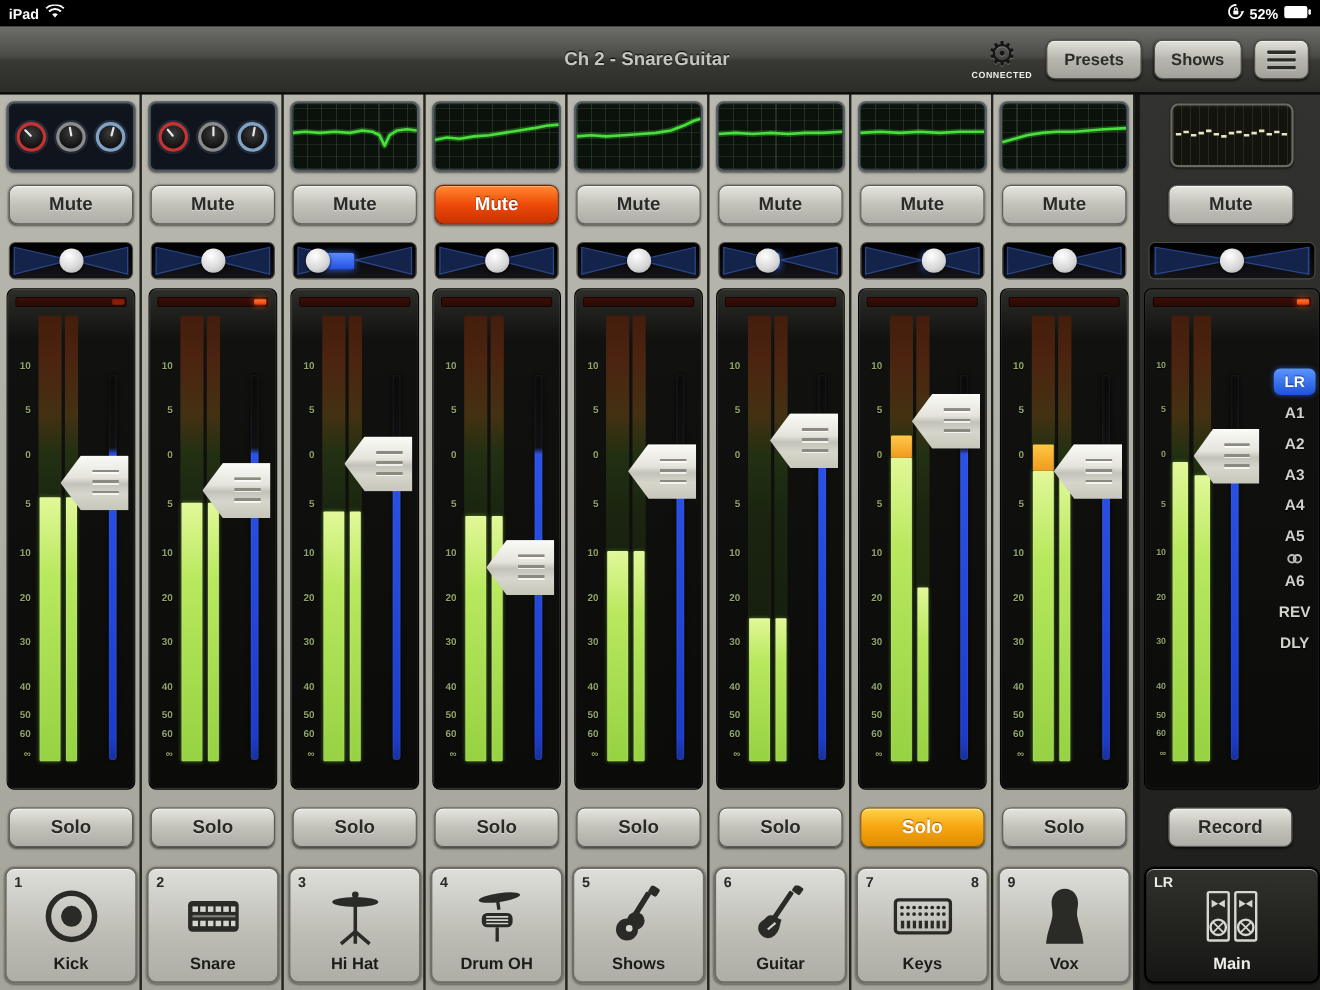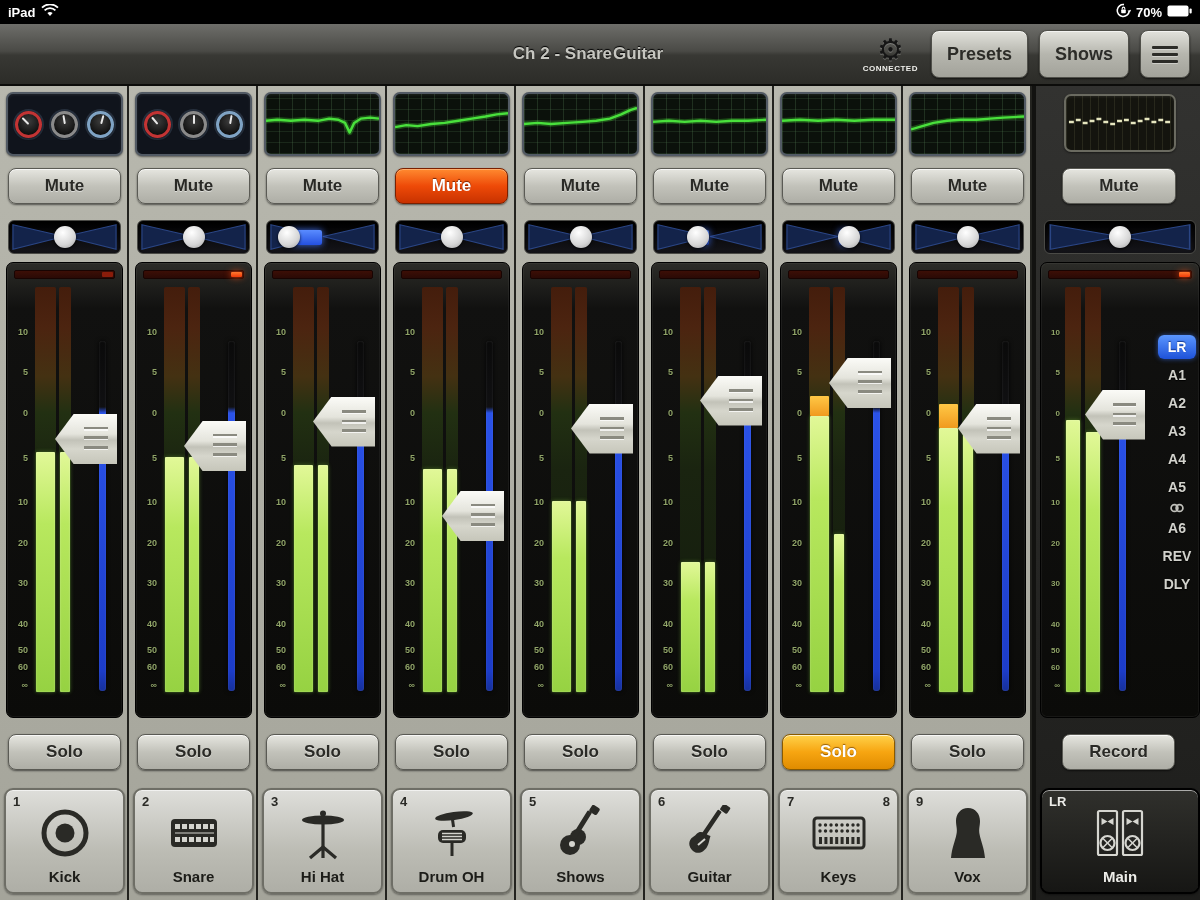--- a/index.html
+++ b/index.html
@@ -14,21 +14,21 @@
 
   
   .header{height:62px;background:linear-gradient(180deg,#6e6e6a,#4a4a46 45%,#383834 52%,#2c2c28);border-bottom:2px solid #0c0c0a;position:relative;display:flex;align-items:center;}
   .header-center{position:absolute;left:50%;top:0;height:100%;transform:translateX(-58%);display:flex;align-items:center;gap:1px;}
   .hdr-label{color:#c6c6c0;font-size:17px;font-weight:bold;text-shadow:0 -1px 1px #000;white-space:nowrap;}
   .led{width:185px;height:38px;background:radial-gradient(ellipse at 50% 130%,#0e2008,#050a04 75%);border-radius:9px;border:1px solid #000;box-shadow:inset 0 2px 6px #000,0 1px 0 rgba(255,255,255,.18);display:flex;align-items:center;justify-content:center;color:#86ee34;font-size:20px;font-weight:bold;text-shadow:0 0 9px rgba(120,240,50,.85);}
   .header-right{margin-left:auto;display:flex;align-items:center;gap:11px;padding-right:10px;}
   .connected{display:flex;flex-direction:column;align-items:center;margin-right:2px;}
   .gear{font-size:30px;line-height:28px;color:#161616;text-shadow:0 1px 0 rgba(255,255,255,.25);font-family:"DejaVu Sans",sans-serif;cursor:default;background:none;border:none;}
   .connected-label{font-size:8px;color:#f0f0ec;font-weight:bold;letter-spacing:.5px;margin-top:0;}
-  .hbtn{height:48px;padding:0 15px;border-radius:8px;background:linear-gradient(180deg,#e2e2dc,#b6b6ae 50%,#a2a29a);border:1px solid #50504a;box-shadow:0 1px 2px rgba(0,0,0,.6),inset 0 1px 0 rgba(255,255,255,.6);font-size:18px;font-weight:bold;color:#2c2c28;font-family:inherit;}
+  .hbtn{height:36px;padding:0 15px;border-radius:8px;background:linear-gradient(180deg,#e2e2dc,#b6b6ae 50%,#a2a29a);border:1px solid #50504a;box-shadow:0 1px 2px rgba(0,0,0,.6),inset 0 1px 0 rgba(255,255,255,.6);font-size:15px;font-weight:bold;color:#2c2c28;font-family:inherit;}
   .menu-btn{width:50px;display:flex;flex-direction:column;align-items:center;justify-content:center;gap:4px;}
   .menu-bar{width:26px;height:3px;background:#2c2c28;border-radius:1px;box-shadow:0 1px 0 rgba(255,255,255,.4);}
 
   
   .strips{height:814px;display:flex;background:#1b1b19;}
   .strip{width:129px;position:relative;background:linear-gradient(180deg,#b8b8ae,#a4a49a);border-right:2px solid #23231f;flex:none;}
   .main-strip{width:168px;border-right:none;border-left:4px solid #121210;background:linear-gradient(180deg,#323230,#1d1d1b);}
 
   
   .thumb{position:absolute;left:6px;top:6px;width:117px;height:64px;border-radius:7px;border:2px solid #525a64;background:#10141c;box-shadow:0 1px 2px rgba(0,0,0,.5),inset 0 1px 3px rgba(255,255,255,.08);display:flex;align-items:center;justify-content:center;gap:9px;overflow:hidden;}
@@ -109,21 +109,21 @@
   </div>
   <div class="sb-right">
     <span>
       <svg width="15" height="15" viewBox="0 0 15 15">
           <path d="M13.2 8.2 A6 6 0 1 1 8 1.6" stroke="#fff" stroke-width="1.6" fill="none"></path>
           <path d="M13.9 9.5 l-2.4 -1.8 l3.6 -1 Z" fill="#fff"></path>
           <rect x="5.2" y="6.6" width="4.6" height="3.6" rx="0.7" fill="#fff"></rect>
           <path d="M6.2 6.6 v-1.2 a1.3 1.3 0 0 1 2.6 0 v1.2" stroke="#fff" stroke-width="1.1" fill="none"></path>
         </svg>
     </span>
-    <span>70%</span>
+    <span>52%</span>
     <span>
       <svg width="25" height="12" viewBox="0 0 25 12">
           <rect x="0.5" y="0.5" width="21" height="11" rx="2" fill="#fff"></rect>
           <rect x="22.5" y="3.5" width="2.2" height="5" rx="1" fill="#fff"></rect>
         </svg>
     </span>
   </div>
 </div>
 
 <div class="header">

